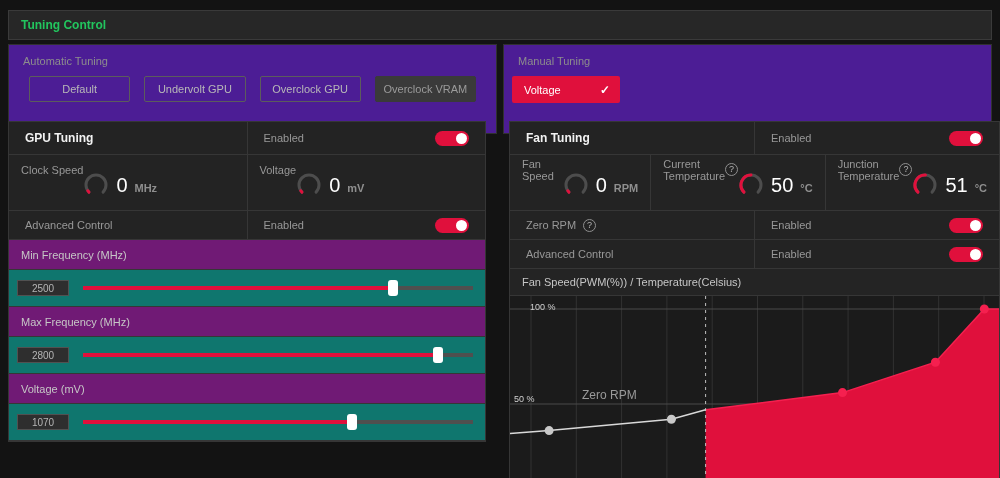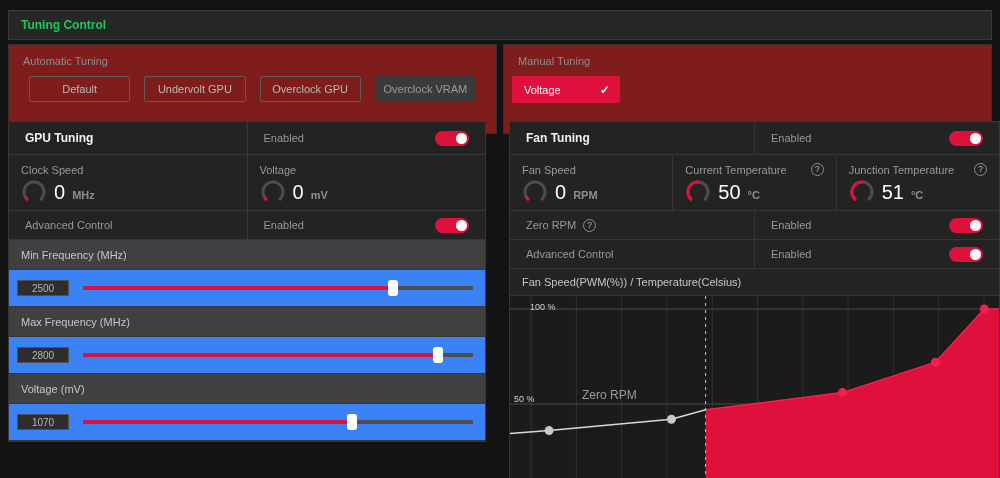--- a/index.html
+++ b/index.html
@@ -3,21 +3,21 @@
 <meta charset="utf-8">
 <style>
   *{box-sizing:border-box;margin:0;padding:0;}
   html,body{width:1000px;height:478px;overflow:hidden;}
   body{background:#131313;position:relative;font-family:"Liberation Sans",sans-serif;}
 
   .titlebar{position:absolute;left:8px;top:10px;width:984px;height:30px;background:#272727;
     border:1px solid #3a3a3a;display:flex;align-items:center;padding:0 12px;}
   .titlebar span{color:#22c55e;font-size:12px;font-weight:700;}
 
-  .section{position:absolute;top:44px;height:90px;background:#7f1d1d;border:1px solid #313131;}
+  .section{position:absolute;top:44px;height:90px;background:#4c1d95;border:1px solid #313131;}
   .sec-auto{left:8px;width:489px;}
   .sec-manual{left:503px;width:489px;}
   .slabel{color:#8d8d8d;font-size:11px;padding:10px 14px 9px;}
   .btnrow{display:flex;gap:14px;padding:0 20px;}
   .obtn{flex:1;height:26px;background:transparent;border:1px solid #5c5c5c;border-radius:2px;
     color:#b8b8b8;font-size:11px;font-family:inherit;cursor:pointer;}
   .obtn.filled{background:#3a3a3a;border-color:#3a3a3a;color:#9b9b9b;}
   .custom-btn{margin:0 8px;height:27px;width:108px;background:var(--accent);border:none;border-radius:2px;
     color:#fff;font-size:11px;display:flex;align-items:center;justify-content:space-between;
     padding:0 10px 0 12px;font-family:inherit;cursor:pointer;}
@@ -31,38 +31,38 @@
   .hrow{height:33px;}
   .hrow2{height:29px;}
   .cell{flex:1;display:flex;align-items:center;padding:0 16px;}
   .cell+.cell{border-left:1px solid #363636;}
   .spread{justify-content:space-between;}
   .title-text{color:#f2f2f2;font-size:12px;font-weight:700;}
   .lab{color:#989898;font-size:11px;}
   .labgap{display:flex;align-items:center;gap:7px;}
 
   .gaugerow{height:56px;}
-  .gcell{flex:1;display:flex;flex-direction:column;padding:7px 12px 4px;}
+  .gcell{flex:1;display:flex;flex-direction:row;padding:7px 12px 4px;}
   .gcell+.gcell{border-left:1px solid #363636;}
   .gtop{display:flex;justify-content:space-between;align-items:center;height:15px;}
   .gval{display:flex;align-items:center;gap:7px;margin-top:2px;}
   .big{color:#fff;font-size:20px;}
   .unit{color:#8f8f8f;font-size:11px;margin-top:6px;font-weight:bold;}
   .gauge{width:26px;height:26px;flex:none;}
 
   .toggle{width:34px;height:15px;border-radius:8px;background:var(--accent);position:relative;flex:none;cursor:pointer;}
   .toggle .knob{position:absolute;right:2px;top:2px;width:11px;height:11px;border-radius:50%;background:#fff;}
 
   .help{width:13px;height:13px;border:1px solid #8f8f8f;border-radius:50%;color:#b5b5b5;
     font-size:9px;line-height:11px;text-align:center;flex:none;cursor:pointer;}
 
   .labelrow{height:30px;display:flex;align-items:center;padding:0 12px;border-bottom:1px solid #363636;
-    background:#404040;color:#c6c6c6;font-size:11px;text-align:right;}
+    background:#701a75;color:#c6c6c6;font-size:11px;text-align:right;}
   .sliderrow{height:37px;display:flex;align-items:center;gap:14px;padding:0 12px 0 8px;
-    border-bottom:1px solid #363636;background:#3b82f6;}
+    border-bottom:1px solid #363636;background:#0f766e;}
   .num{width:52px;height:16px;background:#2e2e2e;border:1px solid #515151;color:#b5b5b5;
     font-size:10px;text-align:center;font-family:inherit;}
   .slider{flex:1;height:16px;position:relative;cursor:pointer;}
   .slider .track{position:absolute;left:0;right:0;top:6px;height:4px;background:#4f4f4f;}
   .slider .fill{position:absolute;left:0;top:6px;height:4px;background:var(--accent);}
   .slider .handle{position:absolute;top:0;width:10px;height:16px;background:#fff;border-radius:3px;cursor:pointer;}
 
   .charttitle{height:27px;display:flex;align-items:center;padding:0 12px;border-bottom:1px solid #363636;
     background:#242424;color:#c6c6c6;font-size:11px;}
   .chart{position:relative;height:183px;background:#1b1b1b;overflow:hidden;}

